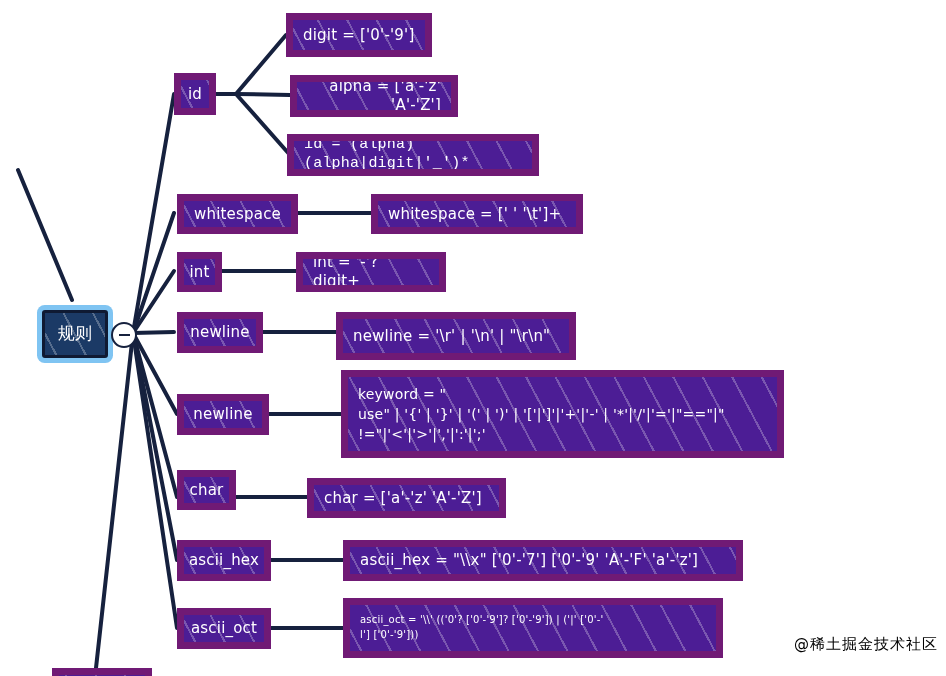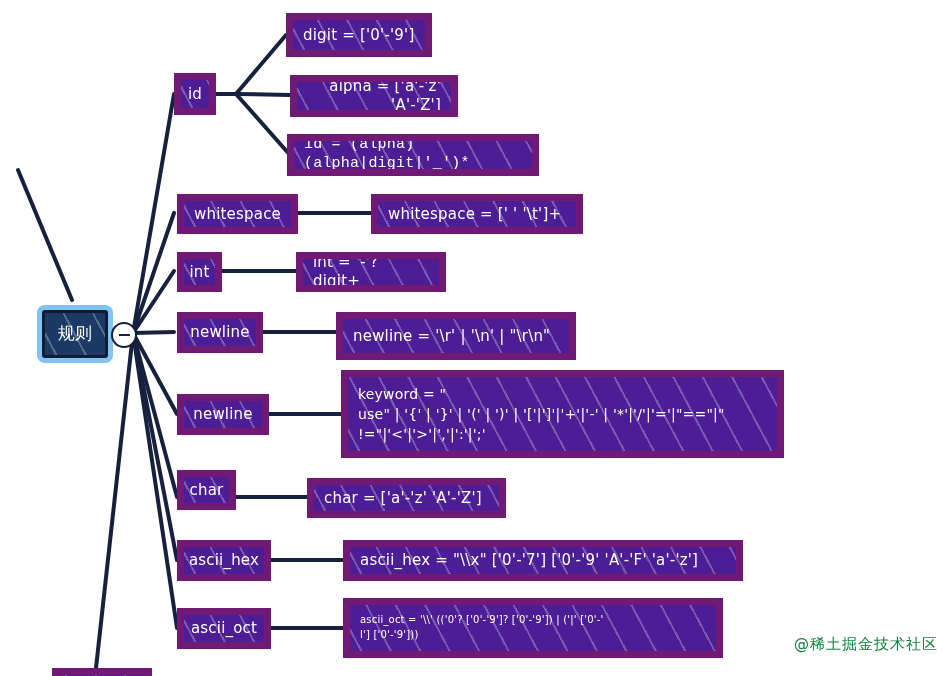--- a/index.html
+++ b/index.html
@@ -108,21 +108,21 @@
     width: 11px;
     height: 2px;
     background: #16213e;
   }
 
   
   .watermark {
     position: absolute;
     right: 8px;
     bottom: 22px;
-    color: #15803d;
+    color: #000000;
     font-size: 15px;
     letter-spacing: 1px;
     z-index: 8;
     user-select: none;
   }
 </style>
 </head>
 <body>
 
 <div id="canvas">

